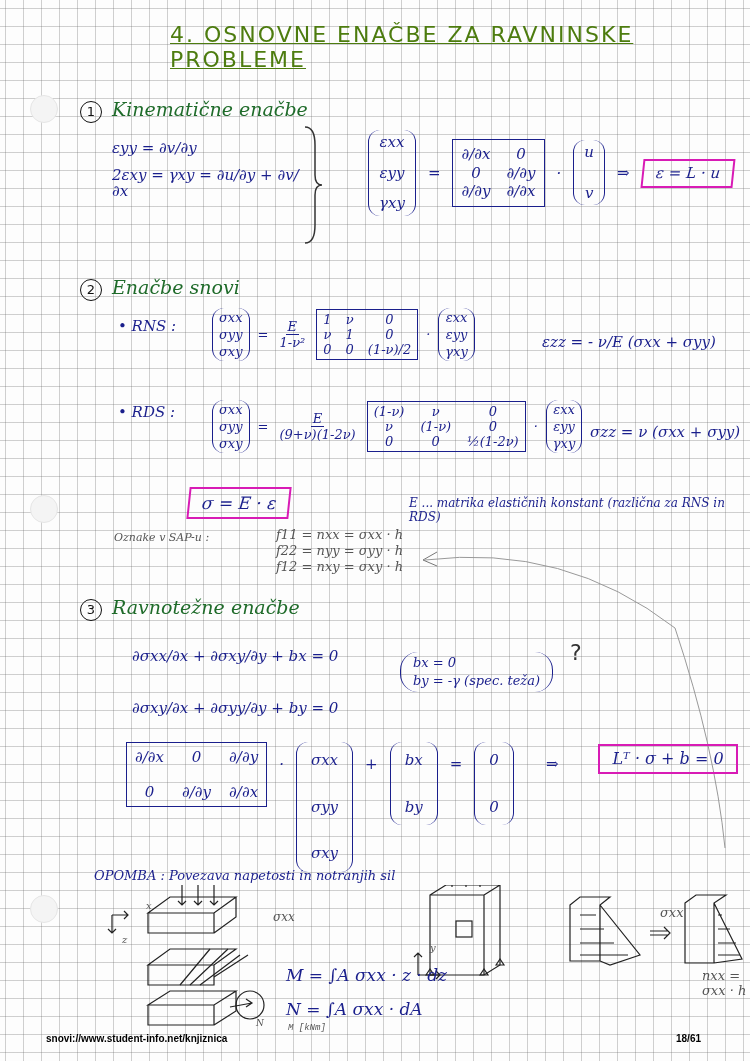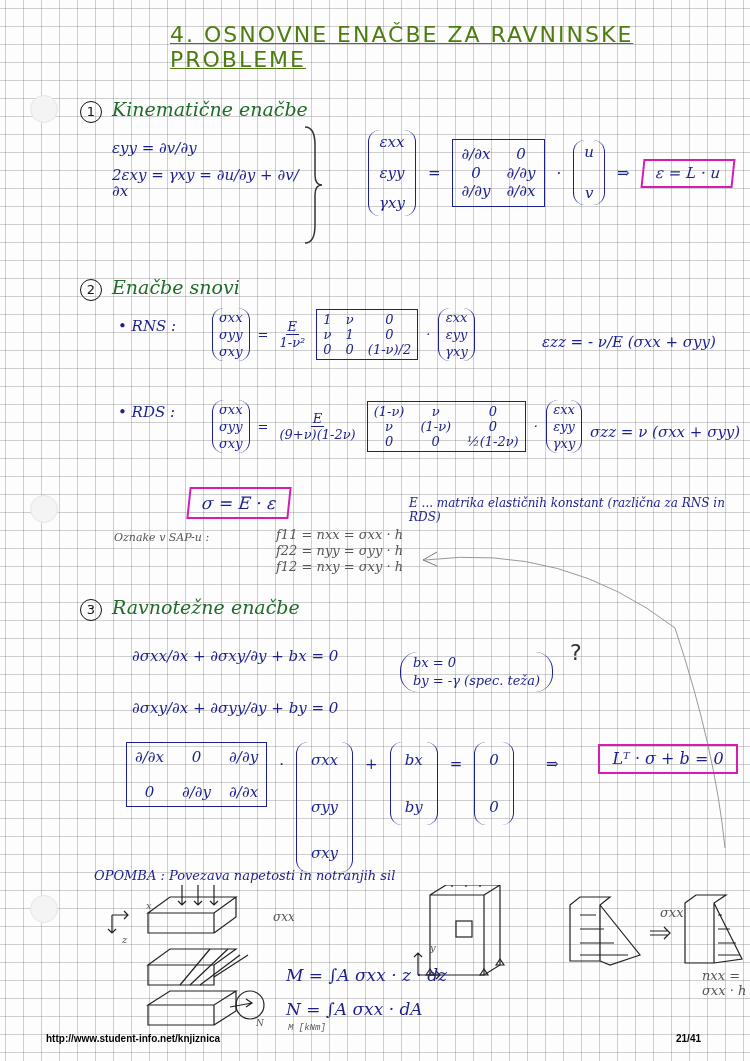--- a/index.html
+++ b/index.html
@@ -240,14 +240,14 @@
 <div class="ab gray" style="left:410px;top:942px;font-size:10px;">y</div>
 <div class="ab gray" style="left:268px;top:1023px;font-size:9px;font-family:Liberation Mono, monospace;">M [kNm]</div>
 <div class="ab gray" style="left:236px;top:1018px;font-size:9px;">N</div>
 <div class="ab gray" style="left:682px;top:968px;font-size:13px;">nxx = σxx · h</div>
 
 <div class="ab blue" style="left:286px;top:958px;font-size:17px;line-height:34px;">
   <div>M = ∫A σxx · z · dz</div>
   <div>N = ∫A σxx · dA</div>
 </div>
 
-<div class="ab footer-link">http://www.student-info.net/knjiznica</div>
-<div class="ab footer-page">21/41</div>
+<div class="ab footer-link">snovi://www.student-info.net/knjiznica</div>
+<div class="ab footer-page">18/61</div>
 
 </body></html>

